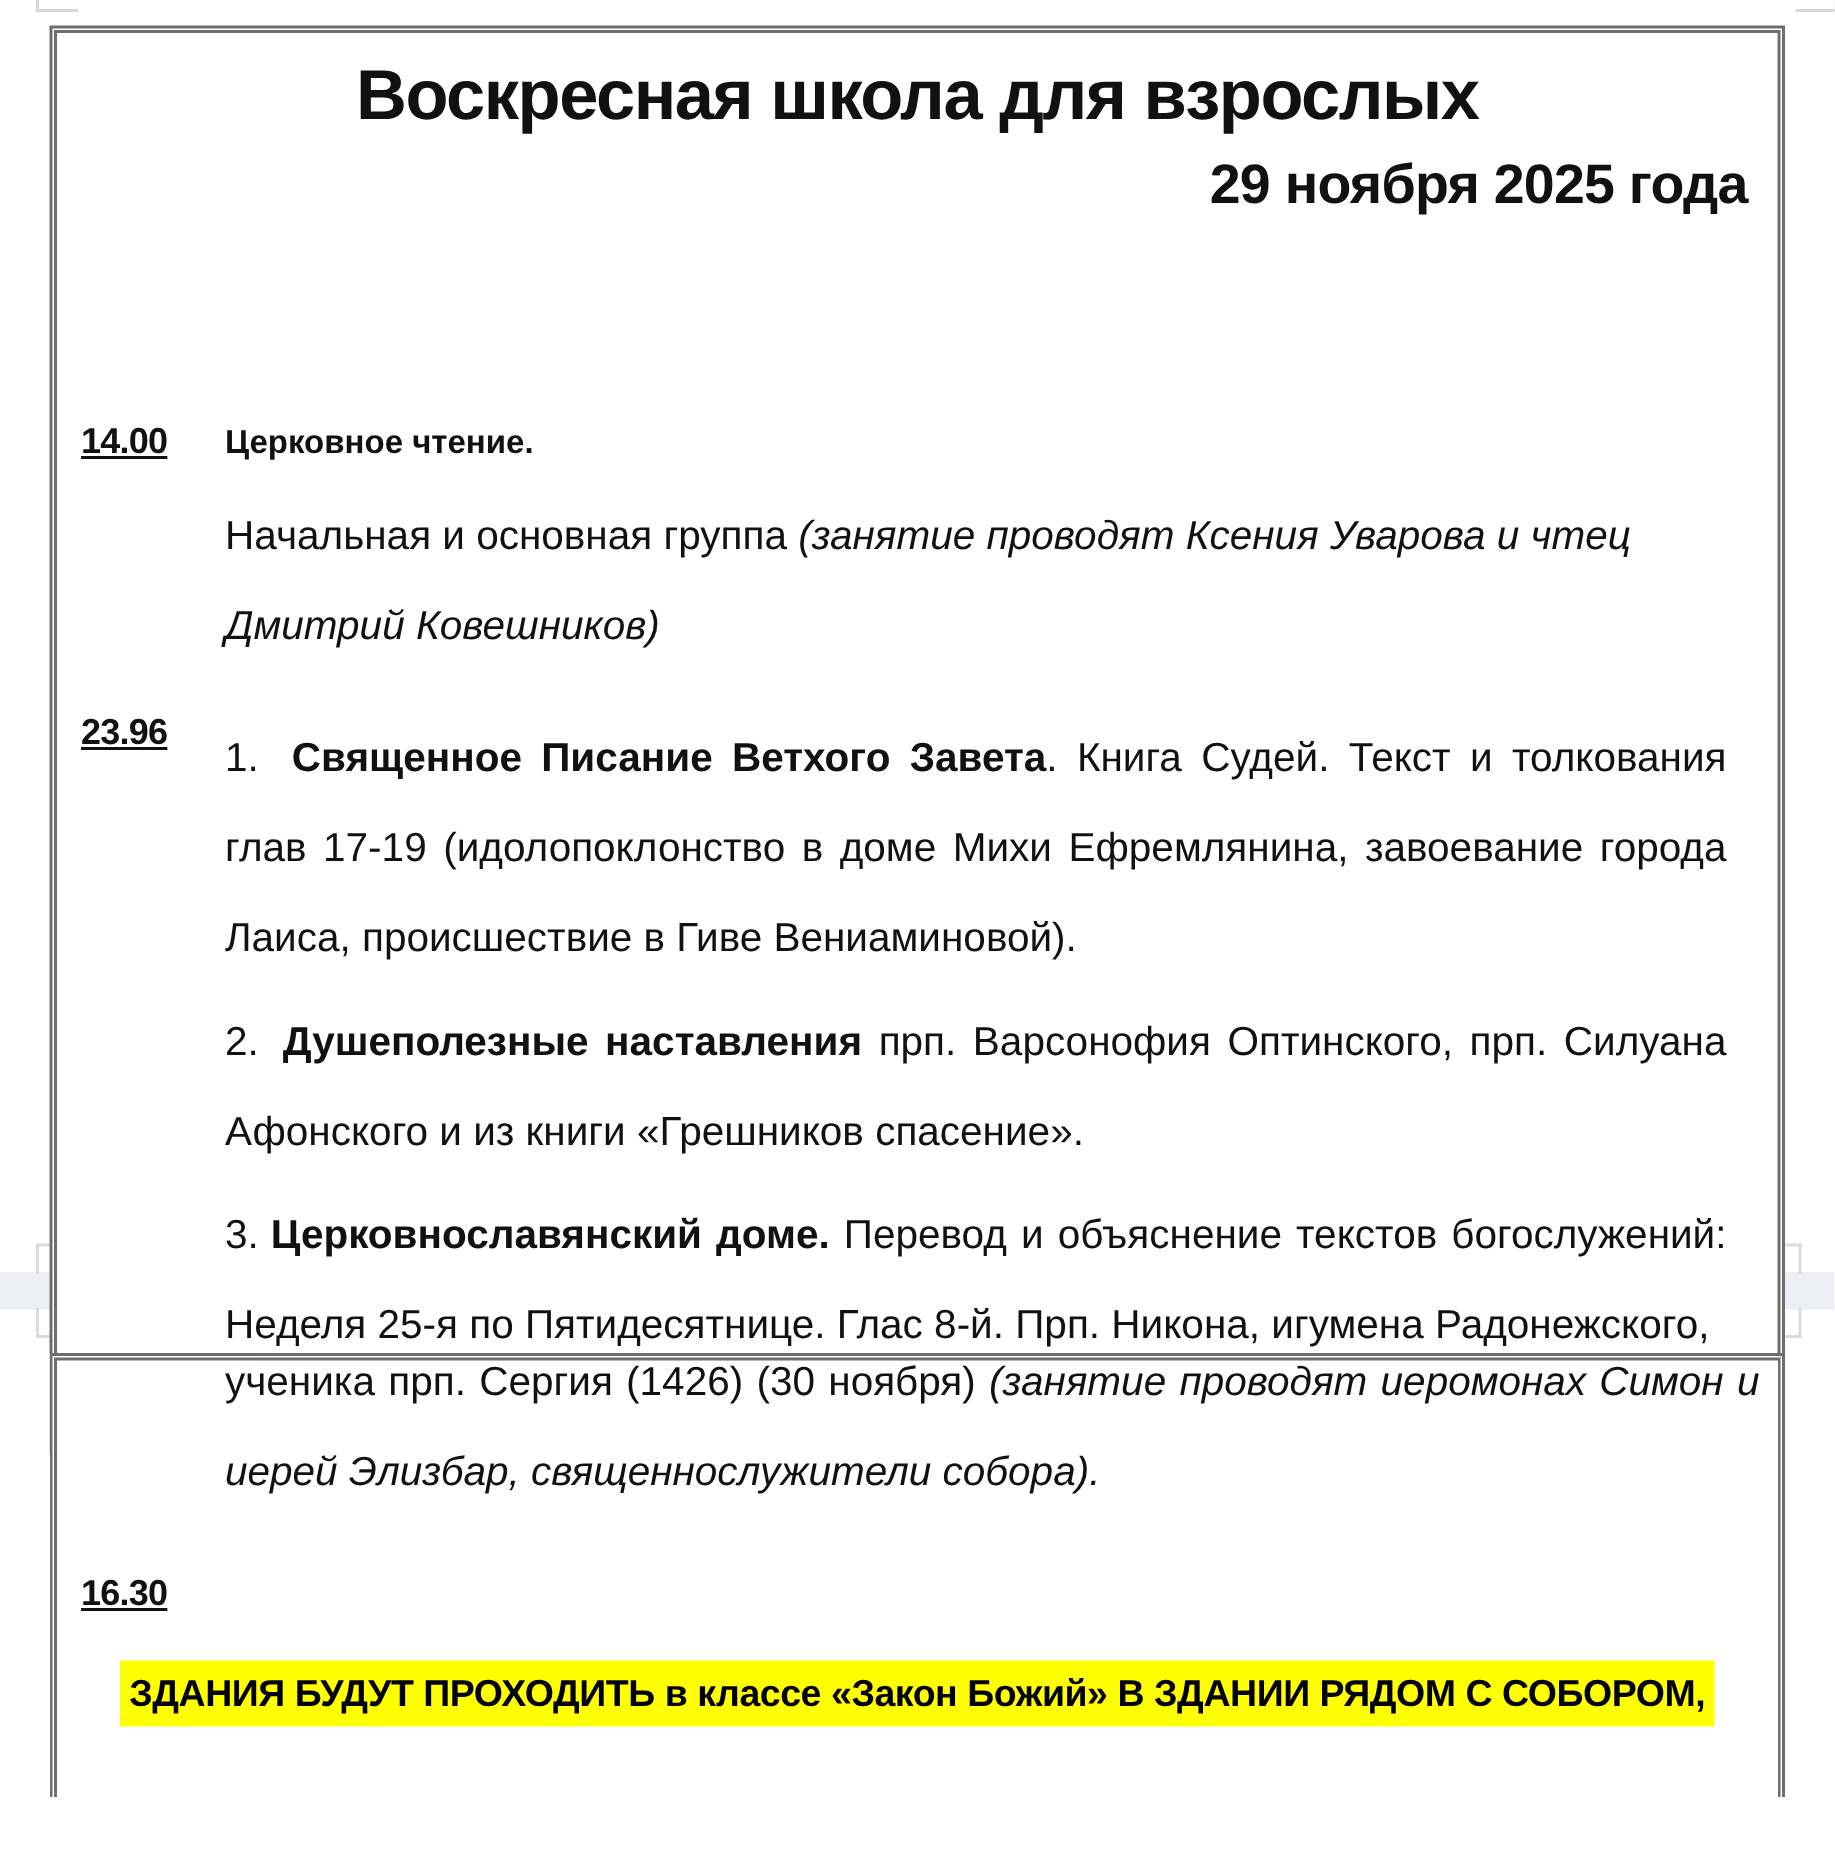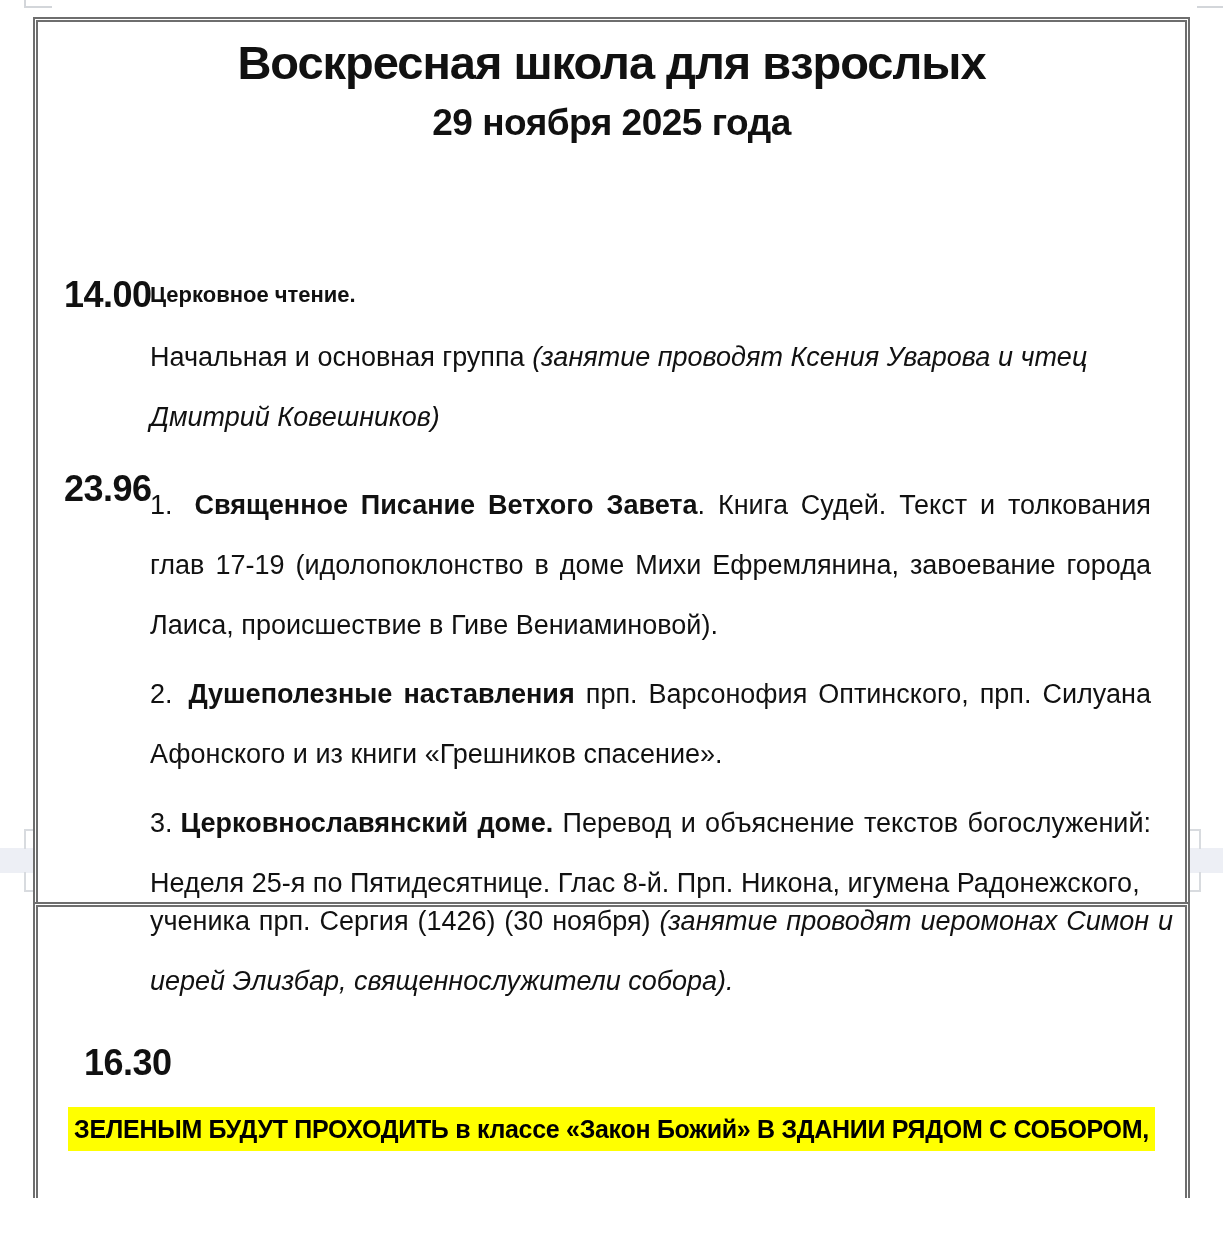--- a/index.html
+++ b/index.html
@@ -38,31 +38,32 @@
   .page1 { top: 17px; height: 952px; }
   .page2 { top: 902px; height: 296px; border-bottom: none; }
 
   
   .doc-title {
     text-align: center; font-weight: bold;
     font-size: 47px; letter-spacing: -1px;
     margin: 14px 20px 0 20px; line-height: 1.15;
   }
   .doc-date {
-    text-align: center; font-weight: bold;
+    text-align: right; font-weight: bold;
     font-size: 37px; letter-spacing: -0.5px;
     margin: 12px 20px 0 20px; line-height: 1.15;
   }
   .body-text { font-size: 27px; line-height: 60px; }
 
   .session { position: relative; }
   .time-label {
-    position: absolute; left: 26px; top: 0;
-    font-weight: bold; font-size: 36px; line-height: 44px;
+    position: absolute; left: 16px; top: 0;
+    font-weight: bold; font-size: 24px; line-height: 44px;
     letter-spacing: -0.5px;
+    text-decoration: underline;
   }
   .session-1400 { margin-top: 128px; }
   .session-1400 .heading { margin-left: 112px; font-weight: bold; font-size: 22px; line-height: 44px; }
   .group-para { margin: 10px 10px 0 112px; }
   .italic { font-style: italic; }
 
   .session-1500 { margin-top: 28px; }
   .session-1500 .time-label { top: -8px; }
   .list-item {
     margin: 0 34px 9px 112px;
@@ -73,21 +74,21 @@
   .num.gap-md { margin-right: 16px; }
   .num.gap-sm { margin-right: 8px; }
   .bold { font-weight: bold; }
 
   
   .continuation {
     margin: -16px 12px 0 112px;
     text-align: justify;
   }
   .tea-heading { margin: 22px 10px 0 112px; font-weight: bold; }
-  .session-1630 { margin-top: 30px; height: 44px; margin-left: 20px; }
+  .session-1630 { margin-top: 30px; height: 44px; }
   .highlight-block {
     margin-top: 22px;
     text-align: center;
     line-height: 40px;
     white-space: nowrap;
   }
   .hl-line {
     display: inline-block;
     background: #ffff00;
     color: #000000;
@@ -134,17 +135,17 @@
 
   <div class="page page2">
     <p class="continuation body-text"><span>ученика прп. Сергия (1426) (30 ноября) </span><span class="italic">(занятие проводят иеромонах Симон и иерей Элизбар, священнослужители собора).</span></p>
 
 
     <div class="session session-1630">
       <span class="time-label">16.30</span>
     </div>
 
     <div class="highlight-block">
-      <span class="hl-line">ЗЕЛЕНЫМ БУДУТ ПРОХОДИТЬ в классе «Закон Божий» В ЗДАНИИ РЯДОМ С СОБОРОМ,</span><br>
+      <span class="hl-line">ЗДАНИЯ БУДУТ ПРОХОДИТЬ в классе «Закон Божий» В ЗДАНИИ РЯДОМ С СОБОРОМ,</span><br>
     </div>
   </div>
 
 </div>
 
 </body></html>

